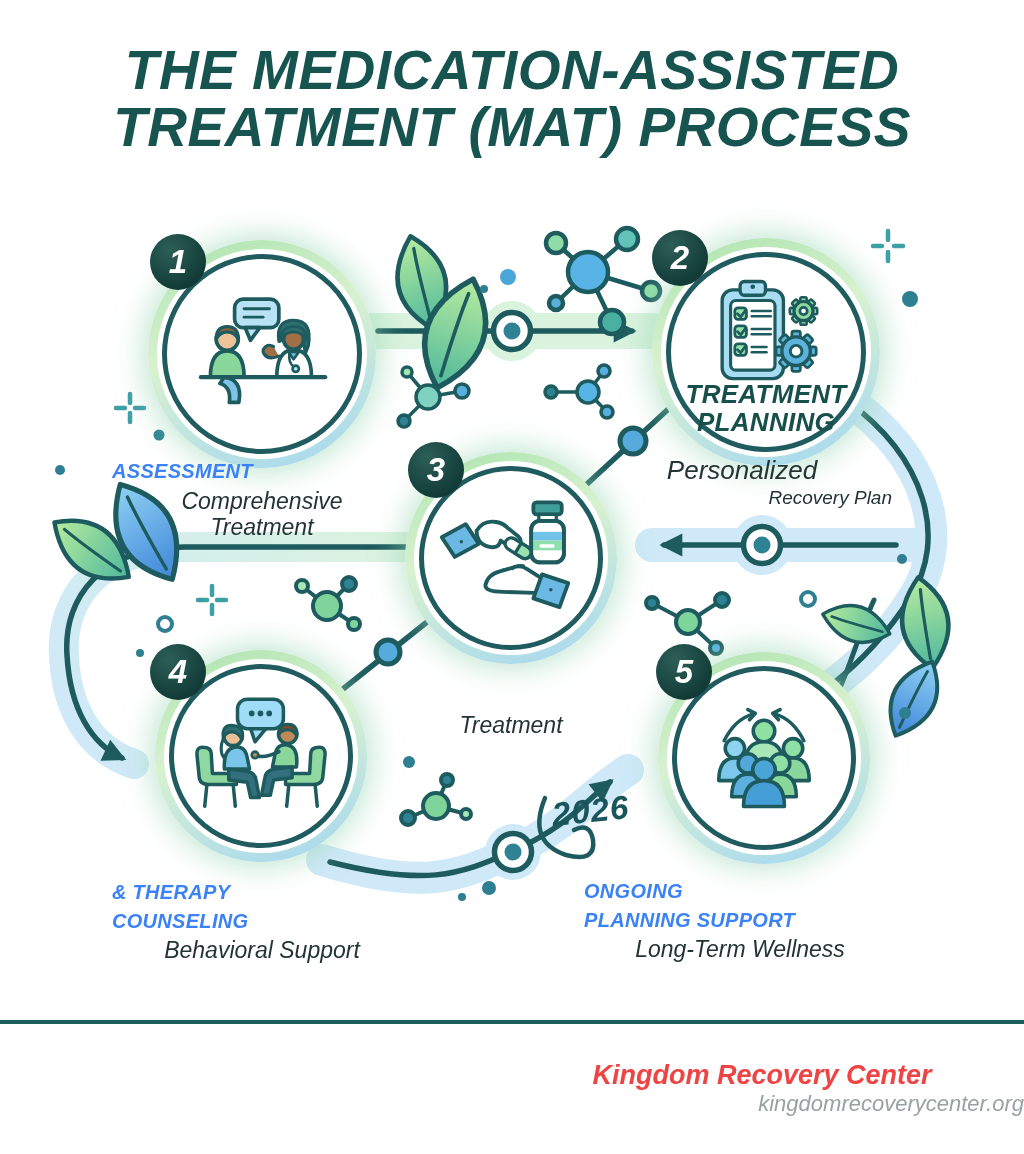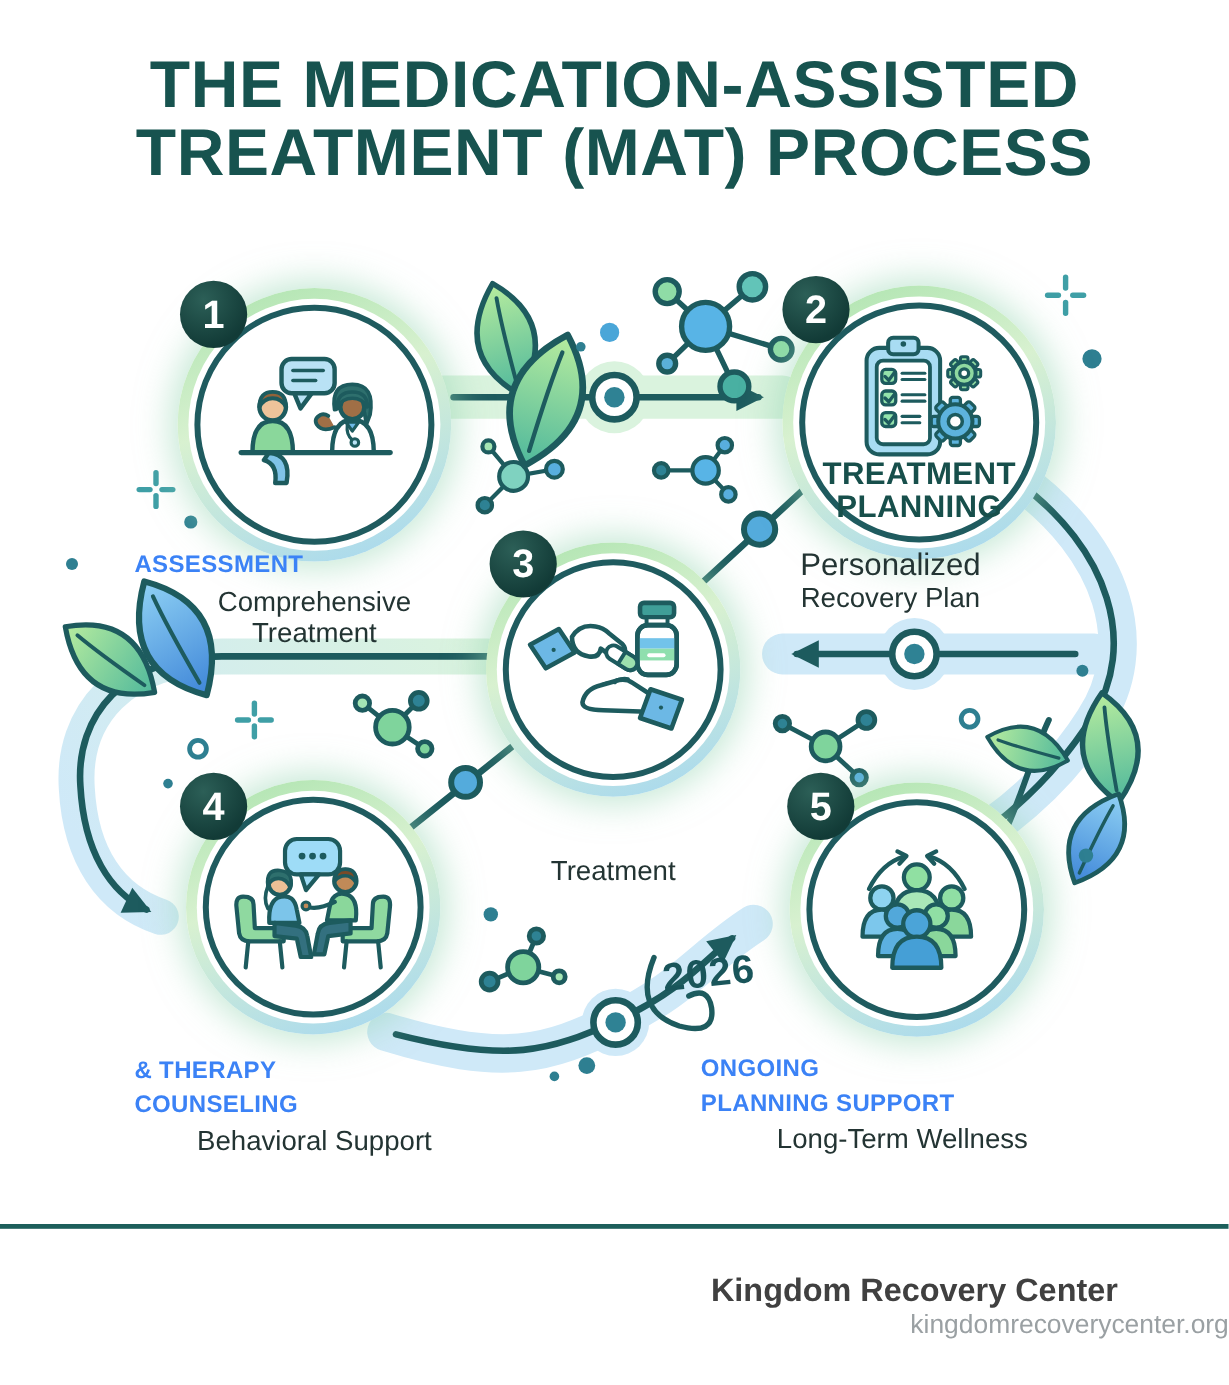--- a/index.html
+++ b/index.html
@@ -1,17 +1,17 @@
 <!DOCTYPE html>
 <html><head>
 <meta charset="utf-8">
 <style>
   html,body{margin:0;padding:0;background:#ffffff;}
   .canvas{position:relative;width:1024px;height:1154px;background:#ffffff;overflow:hidden;
-          font-family:"Liberation Sans", sans-serif;}
+          font-family:"Liberation Sans", sans-serif;font-style:italic;}
   
   .title{position:absolute;top:42px;left:0;right:0;text-align:center;z-index:5;
          color:#17534f;font-weight:800;font-size:55px;line-height:57px;letter-spacing:.5px;}
   
   .connectors{position:absolute;left:0;top:0;z-index:1;}
   
   .step-circle{position:absolute;border-radius:50%;z-index:2;}
   .ring{position:absolute;inset:0;border-radius:50%;
         background:linear-gradient(160deg,#abe3ad 0%,#d8f1d0 42%,#a3d6f2 100%);
         box-shadow:0 0 28px 6px rgba(150,214,178,.55);}
@@ -24,27 +24,27 @@
   .badge{position:absolute;width:56px;height:56px;border-radius:50%;z-index:4;
          background:radial-gradient(circle at 35% 28%,#2c5f57,#123b37 72%);
          color:#ffffff;font-weight:800;font-size:33px;
          display:flex;align-items:center;justify-content:center;}
   
   .step-title{position:absolute;text-align:left;z-index:3;color:#3b82f6;
               font-weight:800;font-size:20px;line-height:29px;letter-spacing:.3px;}
   .step-sub{position:absolute;text-align:center;z-index:3;color:#233433;
             font-weight:500;font-size:23px;line-height:26px;}
   .sub-big{font-size:26px;line-height:30px;}
-  .sub-small{font-size:23px;}
+  .sub-small{font-size:19px;text-align:right;}
   .year{position:absolute;left:552px;top:792px;z-index:3;color:#19555a;
         font-weight:800;font-size:33px;transform:rotate(-6deg);letter-spacing:1px;}
   
   .rule{position:absolute;left:0;right:0;top:1020px;height:4px;background:#1d5f5b;z-index:2;}
   .org{position:absolute;left:500px;width:524px;top:1060px;text-align:center;z-index:2;
-       font-weight:700;font-size:27px;color:#404040;}
+       font-weight:700;font-size:27px;color:#ef4444;}
   .url{position:absolute;left:500px;width:524px;top:1091px;text-align:right;z-index:2;
        font-weight:400;font-size:22px;color:#9aa0a3;}
 </style>
 </head>
 <body>
 
 <div class="canvas">
 
   <svg class="connectors" width="1024" height="1154" viewBox="0 0 1024 1154">
     <defs>
@@ -439,21 +439,21 @@
       </g>
     </svg>
     <div class="badge" style="left:-2px;top:-8px;">
       <span>5</span>
     </div>
   </div>
   <div class="step-title" style="left:584px;width:360px;top:877px;">
     <div>ONGOING</div>
     <div>PLANNING SUPPORT</div>
   </div>
-  <div class="step-sub" style="left:572px;width:360px;top:936px;">
+  <div class="step-sub" style="left:560px;width:360px;top:936px;">
     <div>Long-Term Wellness</div>
   </div>
 
   <div class="year">2026</div>
 
   <div class="rule"></div>
   <div class="org">Kingdom Recovery Center</div>
   <div class="url">kingdomrecoverycenter.org</div>
 
 </div>

